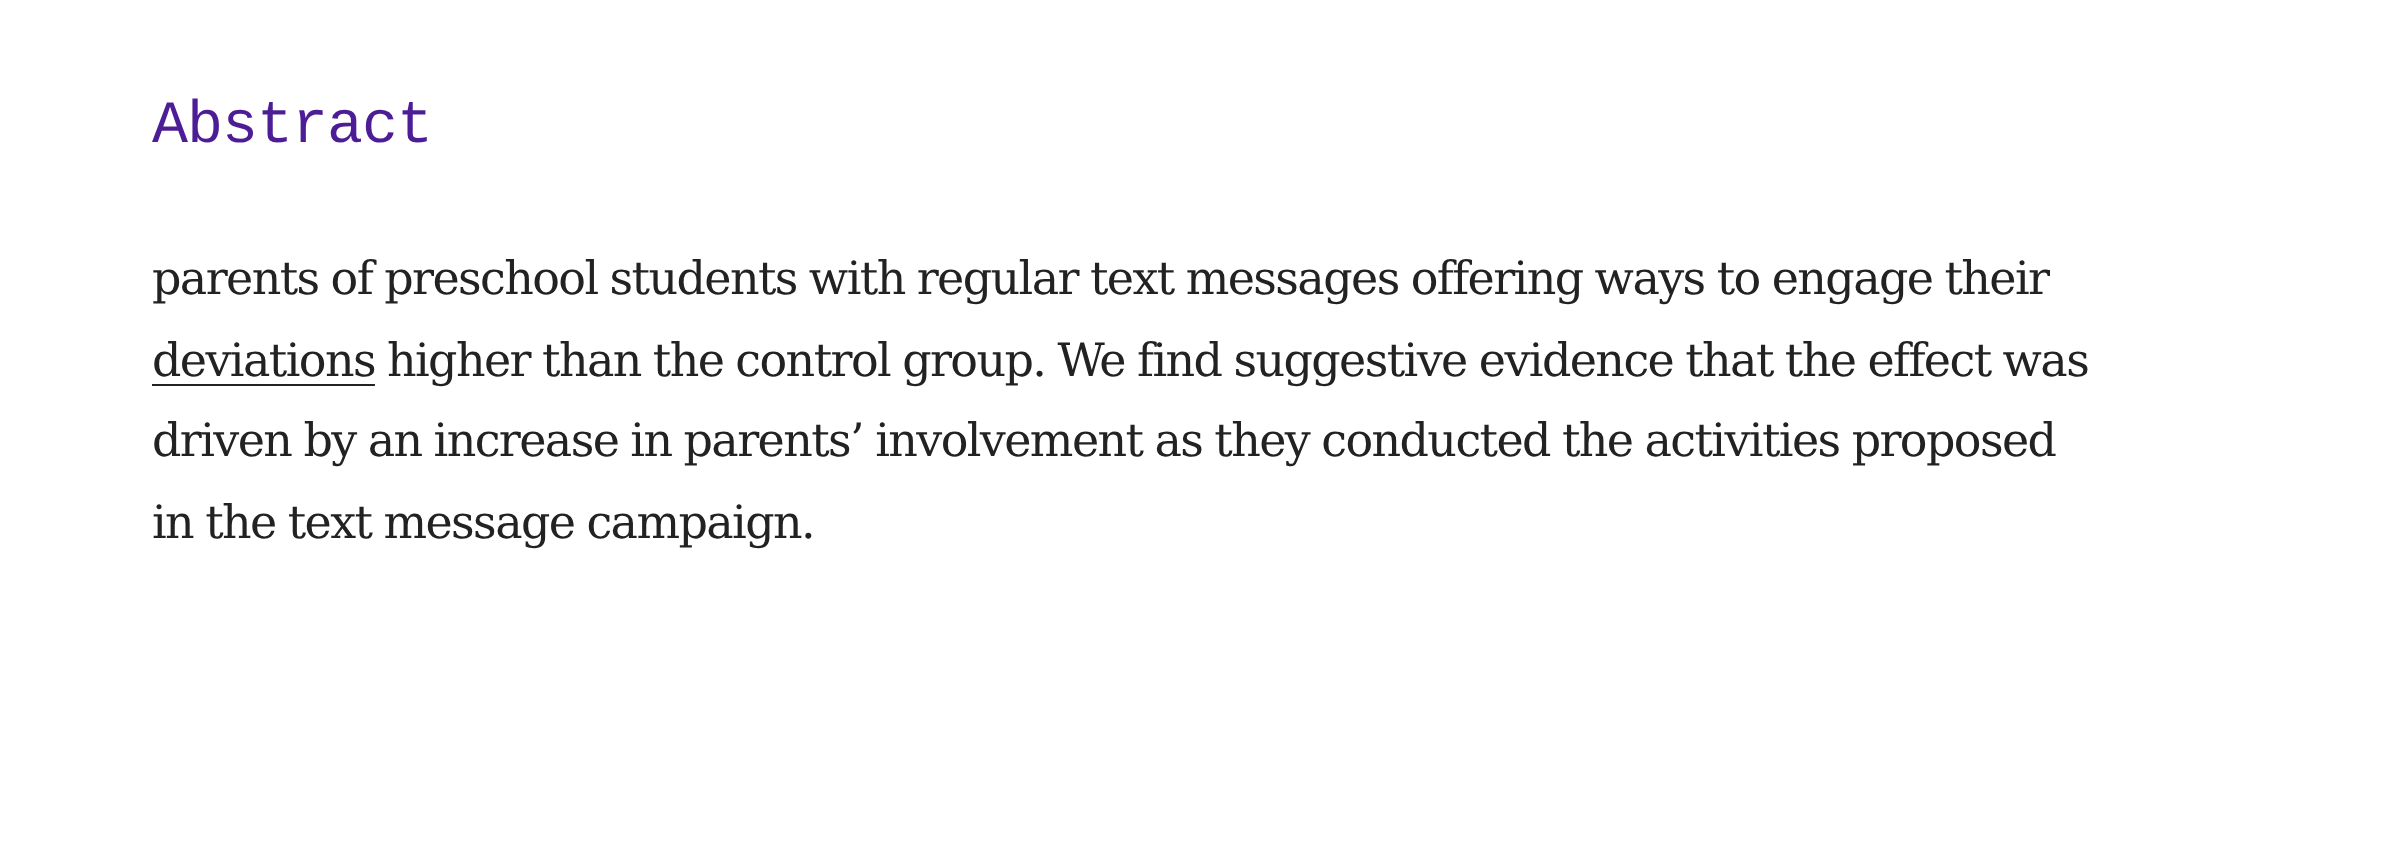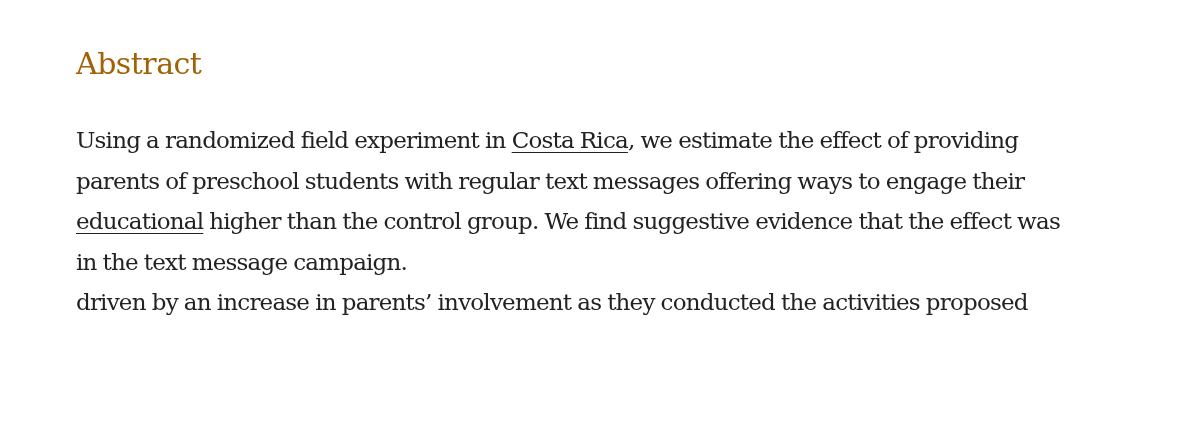--- a/index.html
+++ b/index.html
@@ -23,21 +23,22 @@
     }
     .heading {
       position: absolute;
       left: 0;
       top: 44px;
       margin: 0;
       font-weight: normal;
       font-size: 30px;
       letter-spacing: -0.5px;
       line-height: 40px;
-      color: #a16207;
+      color: #4c1d95;
+      font-family: Liberation Mono, monospace;
     }
     .body {
       position: absolute;
       left: 0;
       top: 120px;
       margin: 0;
       font-size: 23px;
       line-height: 40.5px;
       letter-spacing: -0.8px;
       word-spacing: -0.5px;
@@ -55,19 +56,18 @@
       cursor: pointer;
     }
   </style>
 </head>
 <body>
 
 <div class="section">
   <h2 class="heading">Abstract</h2>
 
   <p class="body">
-    <span class="line"><span>Using a randomized field experiment in </span><a class="link">Costa Rica</a><span>, we estimate the effect of providing</span></span>
     <span class="line">parents of preschool students with regular text messages offering ways to engage their</span>
-    <span class="line"><a class="link">educational</a><span> higher than the control group. We find suggestive evidence that the effect was</span></span>
+    <span class="line"><a class="link">deviations</a><span> higher than the control group. We find suggestive evidence that the effect was</span></span>
+    <span class="line">driven by an increase in parents’ involvement as they conducted the activities proposed</span>
     <span class="line">in the text message campaign.</span>
-    <span class="line">driven by an increase in parents’ involvement as they conducted the activities proposed</span>
   </p>
 </div>
 
 </body></html>

